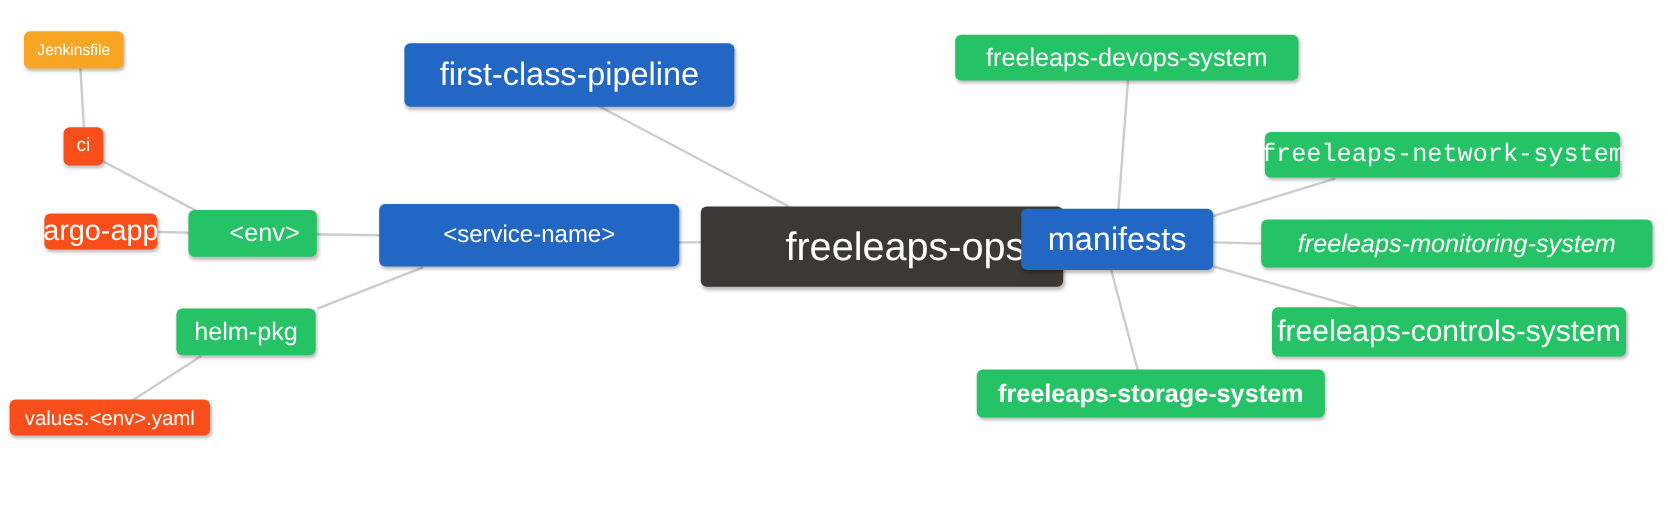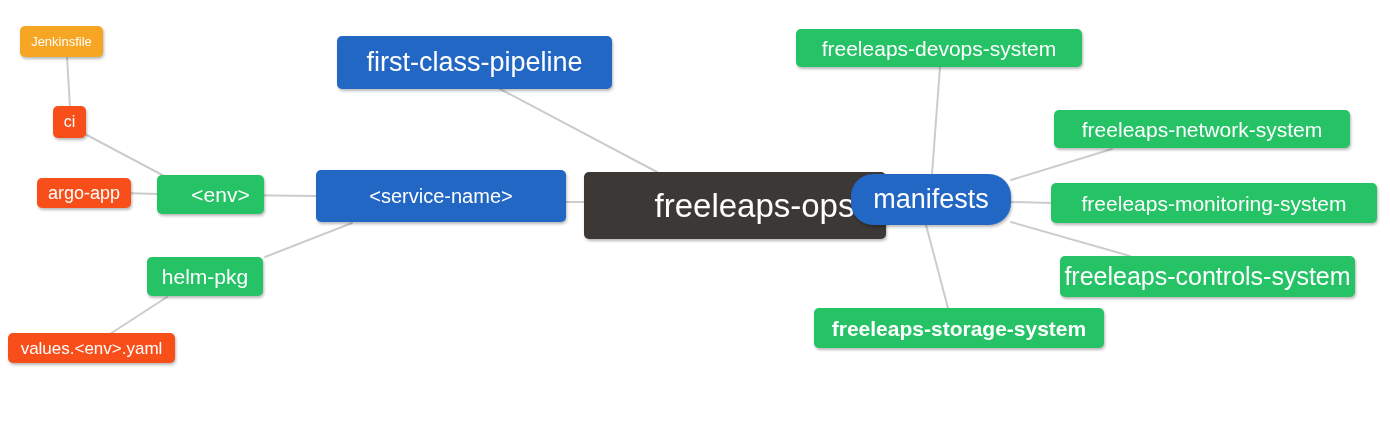--- a/index.html
+++ b/index.html
@@ -40,30 +40,30 @@
   }
   .blue  { background: var(--blue,  #2367c4); }
   .green { background: var(--green, #25c366); }
   .red   { background: var(--red,   #f84e1a); }
   .amber { background: var(--amber, #f6a623); }
   .dark  { background: var(--dark,  #3b3835); padding-left: 39px; }
 
   .n-fcp        { left:315px;  top:36px;  width:275px; height:53px; font-size:27px;margin-left:22px; }
   .n-jenkinsfile{ left:20px;   top:26px;  width:83px;  height:31px; font-size:13px; }
   .n-ci         { left:53px;   top:106px; width:33px;  height:32px; font-size:16px; }
-  .n-argo       { left:37px;   top:178px; width:94px;  height:30px; font-size:18px; }
+  .n-argo       { left:37px;   top:178px; width:94px;  height:30px; font-size:24px; }
   .n-env        { left:157px;  top:175px; width:87px;  height:39px; font-size:21px;padding-left:20px; }
   .n-helm       { left:147px;  top:257px; width:116px; height:39px; font-size:21px; }
   .n-values     { left:8px;    top:333px; width:167px; height:30px; font-size:17px; }
   .n-service    { left:316px;  top:170px; width:250px; height:52px; font-size:20px; }
   .n-ops        { left:584px;  top:172px; width:263px; height:67px; font-size:33px; }
-  .n-manifests  { left:851px;  top:174px; width:160px; height:51px; font-size:27px;border-radius:22px; }
+  .n-manifests  { left:851px;  top:174px; width:160px; height:51px; font-size:27px; }
   .n-devops     { left:796px;  top:29px;  width:286px; height:38px; font-size:21px; }
-  .n-network    { left:1054px; top:110px; width:296px; height:38px; font-size:21px; }
-  .n-monitoring { left:1051px; top:183px; width:326px; height:40px; font-size:21px; }
+  .n-network    { left:1054px; top:110px; width:296px; height:38px; font-size:21px;font-family:Liberation Mono, monospace; }
+  .n-monitoring { left:1051px; top:183px; width:326px; height:40px; font-size:21px;font-style:italic; }
   .n-controls   { left:1060px; top:256px; width:295px; height:41px; font-size:25px; }
   .n-storage    { left:814px;  top:308px; width:290px; height:40px; font-size:21px;font-weight:bold; }
 </style>
 </head>
 <body>
 
 <div class="stage">
 
   <svg class="edges" viewBox="0 0 1390 421">
     <line x1="67" y1="57" x2="70" y2="107"></line>

